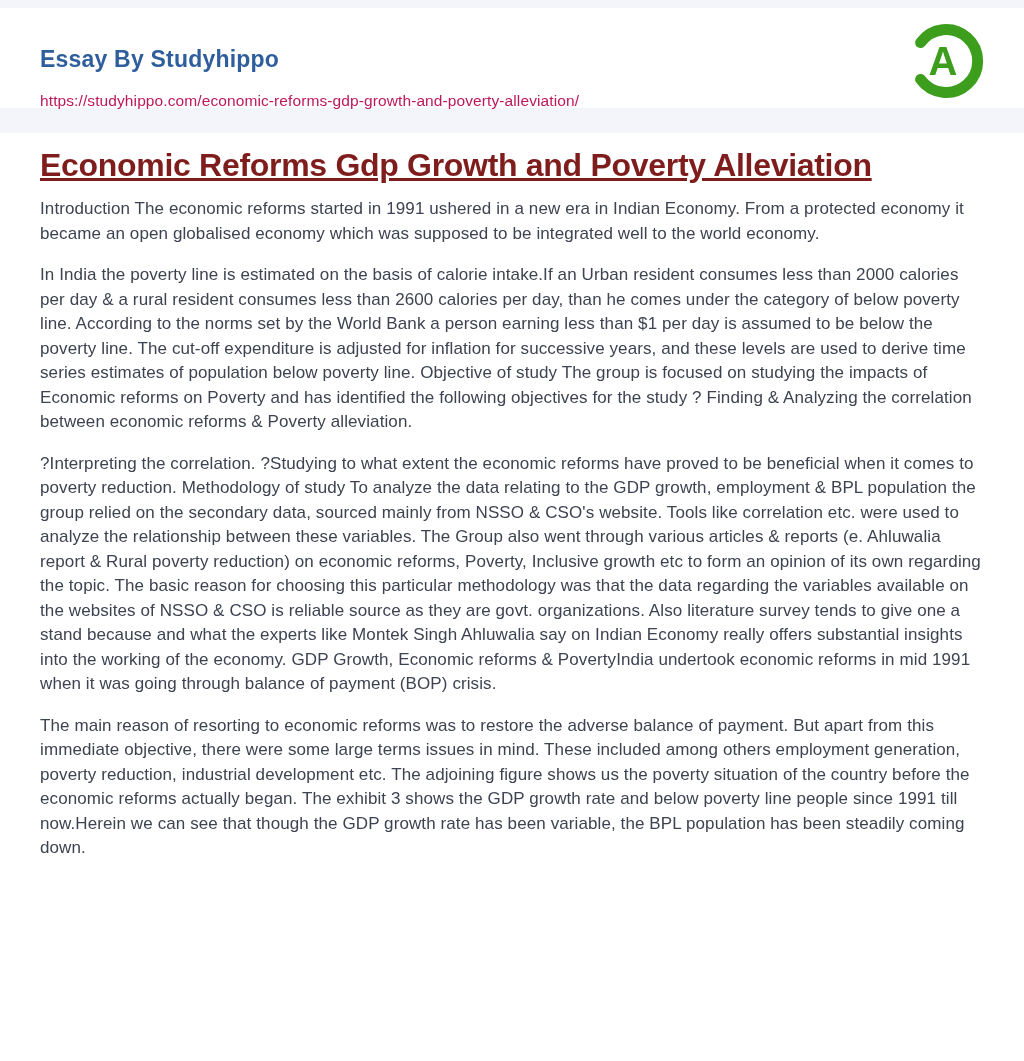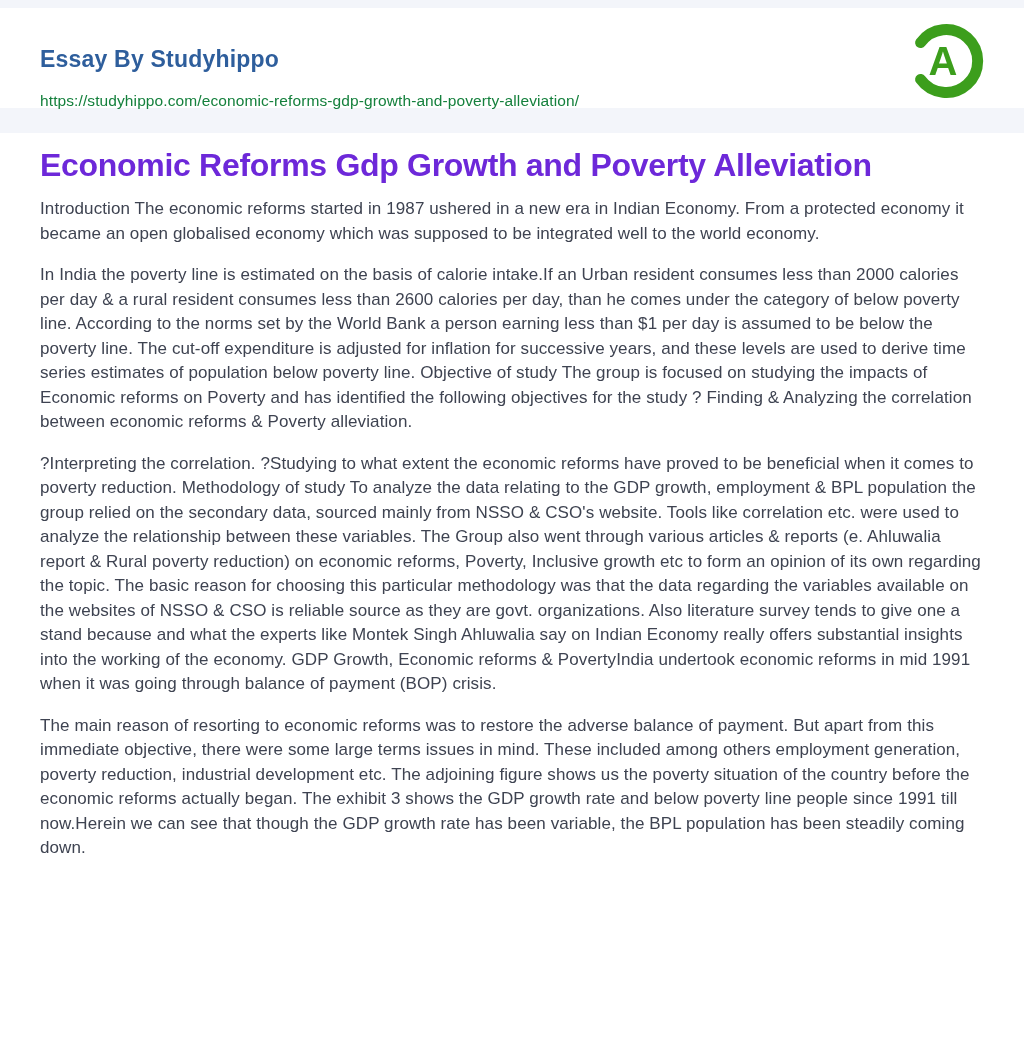--- a/index.html
+++ b/index.html
@@ -34,21 +34,21 @@
     font-size: 23px;
     font-weight: bold;
     color: #2e5e9c;
     letter-spacing: 0.2px;
   }
   .page-url {
     position: absolute;
     left: 40px;
     top: 84px;
     font-size: 15.5px;
-    color: #15803d;
+    color: #be185d;
     text-decoration: none;
     letter-spacing: 0.1px;
   }
   .logo {
     position: absolute;
     right: 39px;
     top: 14px;
     width: 78px;
     height: 78px;
   }
@@ -56,22 +56,23 @@
   .content {
     background: #ffffff;
     padding: 2px 40px 0 40px;
   }
   .article-title {
     margin: 12px 0 14px 0;
     max-width: 900px;
     font-size: 32px;
     line-height: 36px;
     font-weight: bold;
-    color: #6d28d9;
+    color: #7f1d1d;
     letter-spacing: -0.3px;
+    text-decoration: underline;
   }
   .para {
     margin: 0 0 17px 0;
     max-width: 946px;
     font-size: 17px;
     line-height: 24.5px;
     color: #3e4351;
     letter-spacing: 0.1px;
   }
 </style>
@@ -89,18 +90,18 @@
       <text x="36" y="53" text-anchor="middle" font-family="Liberation Sans, sans-serif" font-size="40" font-weight="600" fill="#3c9e1c">A</text>
     </svg>
   </div>
 </header>
 
 <div class="strip divider"></div>
 
 <main class="content">
   <h1 class="article-title">Economic Reforms Gdp Growth and Poverty Alleviation</h1>
   <div id="paragraphs">
-      <p class="para">Introduction The economic reforms started in 1987 ushered in a new era in Indian Economy. From a protected economy it became an open globalised economy which was supposed to be integrated well to the world economy.</p>
+      <p class="para">Introduction The economic reforms started in 1991 ushered in a new era in Indian Economy. From a protected economy it became an open globalised economy which was supposed to be integrated well to the world economy.</p>
       <p class="para">In India the poverty line is estimated on the basis of calorie intake.If an Urban resident consumes less than 2000 calories per day &amp; a rural resident consumes less than 2600 calories per day, than he comes under the category of below poverty line. According to the norms set by the World Bank a person earning less than $1 per day is assumed to be below the poverty line. The cut-off expenditure is adjusted for inflation for successive years, and these levels are used to derive time series estimates of population below poverty line. Objective of study The group is focused on studying the impacts of Economic reforms on Poverty and has identified the following objectives for the study ? Finding &amp; Analyzing the correlation between economic reforms &amp; Poverty alleviation.</p>
       <p class="para">?Interpreting the correlation. ?Studying to what extent the economic reforms have proved to be beneficial when it comes to poverty reduction. Methodology of study To analyze the data relating to the GDP growth, employment &amp; BPL population the group relied on the secondary data, sourced mainly from NSSO &amp; CSO's website. Tools like correlation etc. were used to analyze the relationship between these variables. The Group also went through various articles &amp; reports (e. Ahluwalia report &amp; Rural poverty reduction) on economic reforms, Poverty, Inclusive growth etc to form an opinion of its own regarding the topic. The basic reason for choosing this particular methodology was that the data regarding the variables available on the websites of NSSO &amp; CSO is reliable source as they are govt. organizations. Also literature survey tends to give one a stand because and what the experts like Montek Singh Ahluwalia say on Indian Economy really offers substantial insights into the working of the economy. GDP Growth, Economic reforms &amp; PovertyIndia undertook economic reforms in mid 1991 when it was going through balance of payment (BOP) crisis.</p>
       <p class="para">The main reason of resorting to economic reforms was to restore the adverse balance of payment. But apart from this immediate objective, there were some large terms issues in mind. These included among others employment generation, poverty reduction, industrial development etc. The adjoining figure shows us the poverty situation of the country before the economic reforms actually began. The exhibit 3 shows the GDP growth rate and below poverty line people since 1991 till now.Herein we can see that though the GDP growth rate has been variable, the BPL population has been steadily coming down.</p>
     </div>
 </main>
 
 </body></html>

